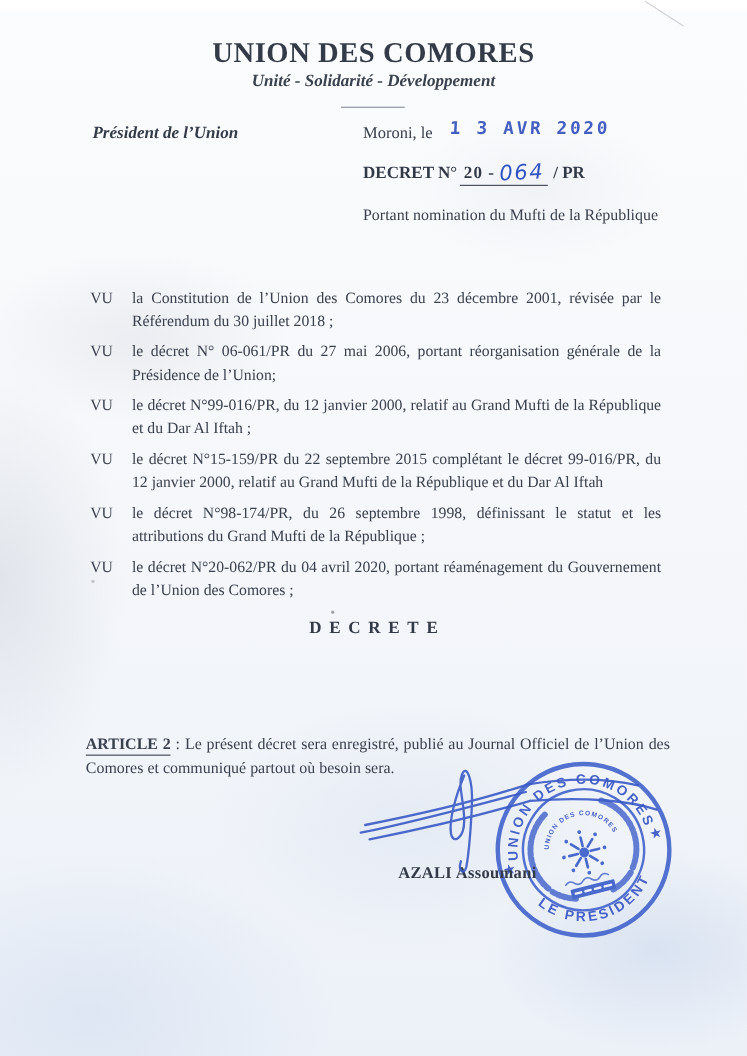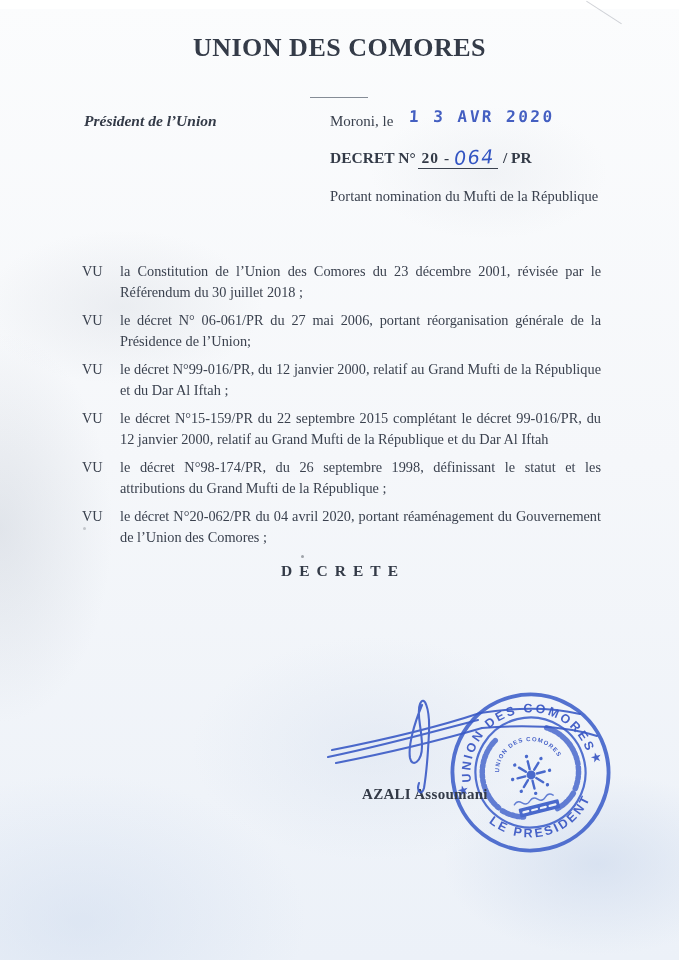--- a/index.html
+++ b/index.html
@@ -73,20 +73,21 @@
 </head>
 <body>
 
 <div class="page">
   <div class="top-strip"></div>
   <div class="fold-mark"></div>
   <div class="speck" style="left:301px;top:555px;"></div>
   <div class="speck" style="left:83px;top:527px;opacity:.3;"></div>
 
   <div class="doc-title">UNION DES COMORES</div>
+  <div class="doc-motto">Unité - Solidarité - Développement</div>
   <div class="motto-rule"></div>
 
   <div class="role-line">Président de l’Union</div>
   <div class="place-line">Moroni, le</div>
   <div class="date-stamp">1 3 AVR 2020</div>
 
   <div class="decret-line"><span>DECRET N°</span><span class="dn-underline"><span class="dn-typed">20 -</span><span class="dn-hand">064</span></span><span class="dn-suffix">/ PR</span></div>
 
   <div class="subject-line">Portant nomination du Mufti de la République</div>
 
@@ -113,20 +114,21 @@
     </div>
     <div class="visa">
       <span class="visa-label">VU</span>
       <span class="visa-text">le décret N°20-062/PR du 04 avril 2020, portant réaménagement du Gouvernement de l’Union des Comores ;</span>
     </div>
   </div>
 
   <div class="decrete-heading">DECRETE</div>
 
 
+  <div class="article article-2"><span class="art-label">ARTICLE 2</span><span> : Le présent décret sera enregistré, publié au Journal Officiel de l’Union des Comores et communiqué partout où besoin sera.</span></div>
 
   <svg class="seal-svg" viewBox="0 0 167 167">
     <g transform="rotate(-14 83.5 83.5)" fill="none" stroke="#3d5fc9" stroke-linecap="round">
       <circle cx="83.5" cy="83.5" r="78" stroke-width="4" opacity=".95"></circle>
       <circle cx="83.5" cy="83.5" r="55" stroke-width="2.2" opacity=".95"></circle>
       <path id="sealTopArc" d="M 23.5 83.5 A 60 60 0 1 1 143.5 83.5" stroke="none"></path>
       <path id="sealBotArc" d="M 18.5 83.5 A 65 65 0 0 0 148.5 83.5" stroke="none"></path>
       <path id="sealInnerArc" d="M 52 83.5 A 31.5 31.5 0 1 1 115 83.5" stroke="none"></path>
       <text font-family="Liberation Sans, sans-serif" font-size="12.5" font-weight="bold" fill="#3a57c4" stroke="none" letter-spacing="2.4">
         <textPath href="#sealTopArc" startOffset="50%" text-anchor="middle">UNION DES COMORES</textPath>

